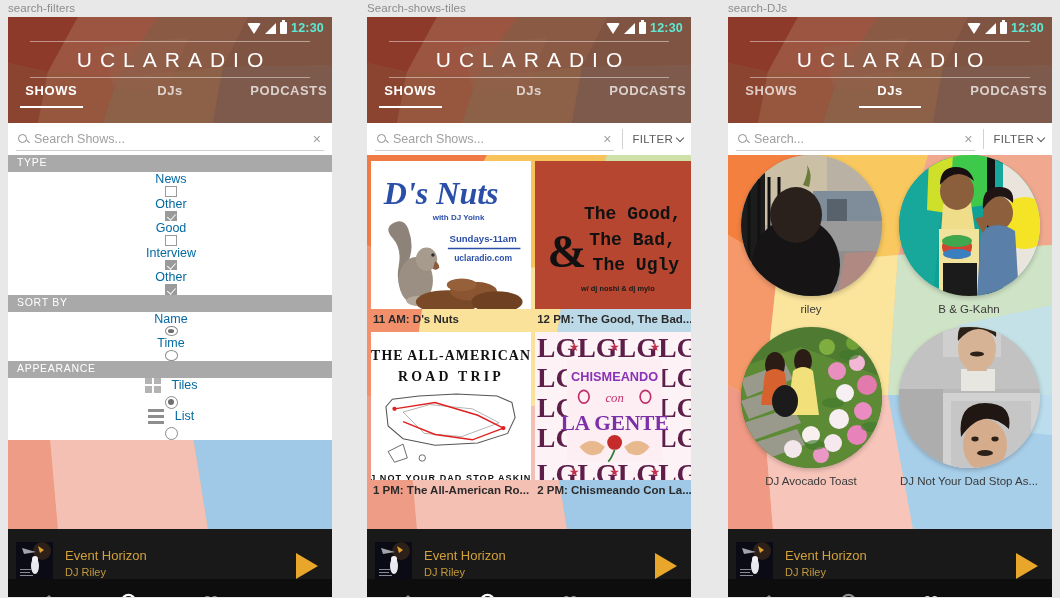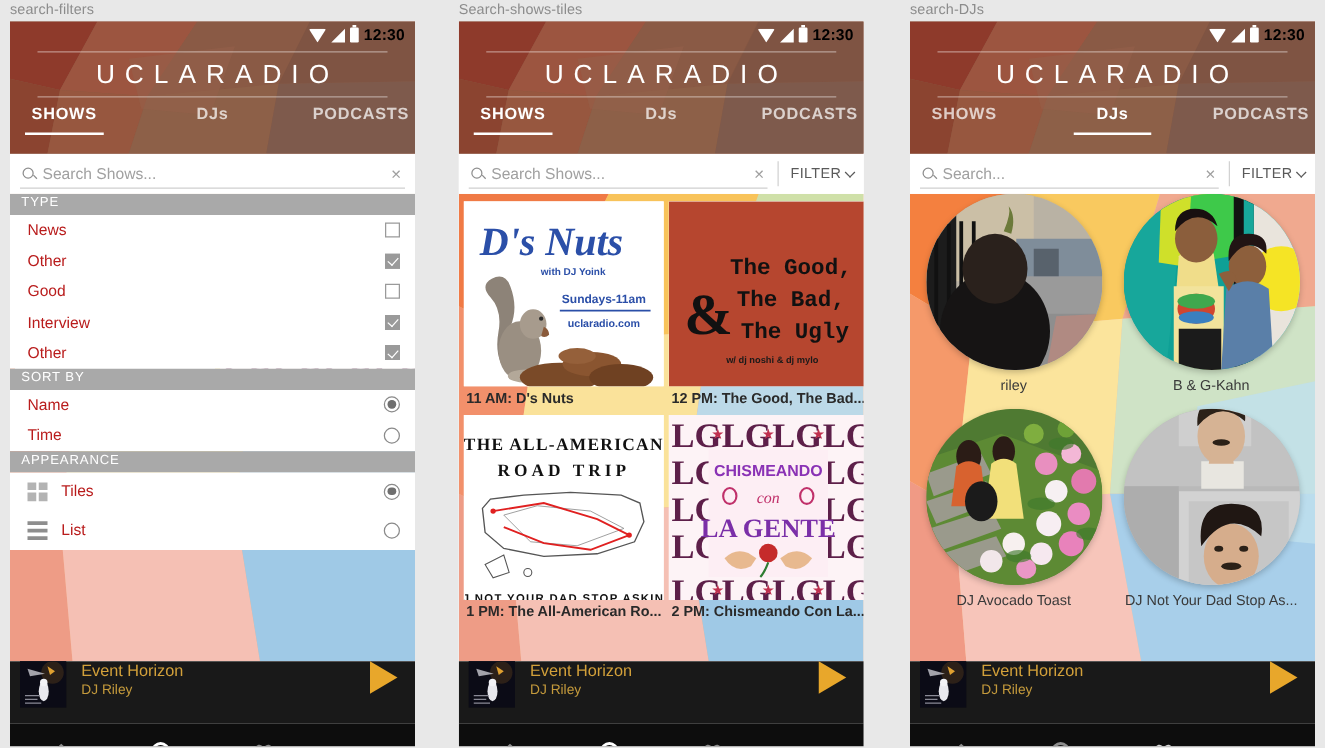--- a/index.html
+++ b/index.html
@@ -31,21 +31,21 @@
     overflow: hidden;
     background: #8a5a45;
   }
   .poly { position: absolute; inset: 0; }
   .statusbar {
     position: relative;
     height: 22px;
     display: flex; align-items: center; justify-content: flex-end;
     gap: 4px;
     padding-right: 8px;
-    color: #000000;
+    color: #5eead4;
   }
   .sb-time { font-size: 12.5px; font-weight: bold; letter-spacing: .2px; }
   .sb-ico { display: inline-block; }
   .wifi { width: 0; height: 0; border-left: 7px solid transparent;
           border-right: 7px solid transparent; border-top: 11px solid #fff;
           border-radius: 2px; }
   .sig { width: 0; height: 0; border-left: 11px solid transparent;
          border-bottom: 11px solid #fff; }
   .bat { width: 7px; height: 12px; background: #fff; border-radius: 1px;
          position: relative; }
@@ -114,21 +114,21 @@
   .sect {
     background: #a9a9a9; color: #fff;
     font-size: 10.5px; letter-spacing: .7px;
     padding: 1px 9px 4px;
   }
   .rows { background: #fff; }
   .frow {
     display: flex; align-items: center; justify-content: space-between;
     padding: 0 12px 0 14px;
     height: 24.5px;
-    font-size: 12.5px; color: #b91c1c;
+    font-size: 12.5px; color: #0369a1; flex-direction: column;
   }
   .frow .lbl { display: flex; align-items: center; gap: 11px; }
   .cb { width: 12px; height: 12px; border: 1.5px solid #9a9a9a; background: #fff; }
   .cb.on { background: #9a9a9a; border-color: #9a9a9a; position: relative; }
   .cb.on::after {
     content: ""; position: absolute; left: 3px; top: 0.5px;
     width: 3.5px; height: 7px; border: solid #fff;
     border-width: 0 1.6px 1.6px 0; transform: rotate(42deg);
   }
   .rb { width: 13px; height: 13px; border: 1.5px solid #8a8a8a;
@@ -157,21 +157,21 @@
   .dj { text-align: center; }
   .avatar { width: 141px; height: 141px; border-radius: 50%; margin: 0 auto;
             overflow: hidden; position: relative;
             box-shadow: 0 2px 5px rgba(0,0,0,.22); }
   .djname { font-size: 11.5px; color: #3a3a3a; padding: 7px 2px 10px;
             white-space: nowrap; overflow: hidden; }
 
   
   .player {
     height: 50px; background: #191919;
-    display: flex; align-items: flex-start; padding: 0 10px 0 8px;
+    display: flex; align-items: flex-end; padding: 0 10px 0 8px;
   }
   .albumart { width: 37px; height: 37px; flex: none; overflow: hidden;
               position: relative; background: #0a0a14; }
   .meta { flex: 1; padding-left: 12px; overflow: hidden; }
   .ptitle { font-size: 13px; color: #d2a03a; line-height: 1.25; }
   .psub { font-size: 11px; color: #c49a3c; line-height: 1.3; }
   .play { width: 0; height: 0; border-left: 22px solid #e8a72b;
           border-top: 13px solid transparent; border-bottom: 13px solid transparent;
           margin-right: 4px; }
 

